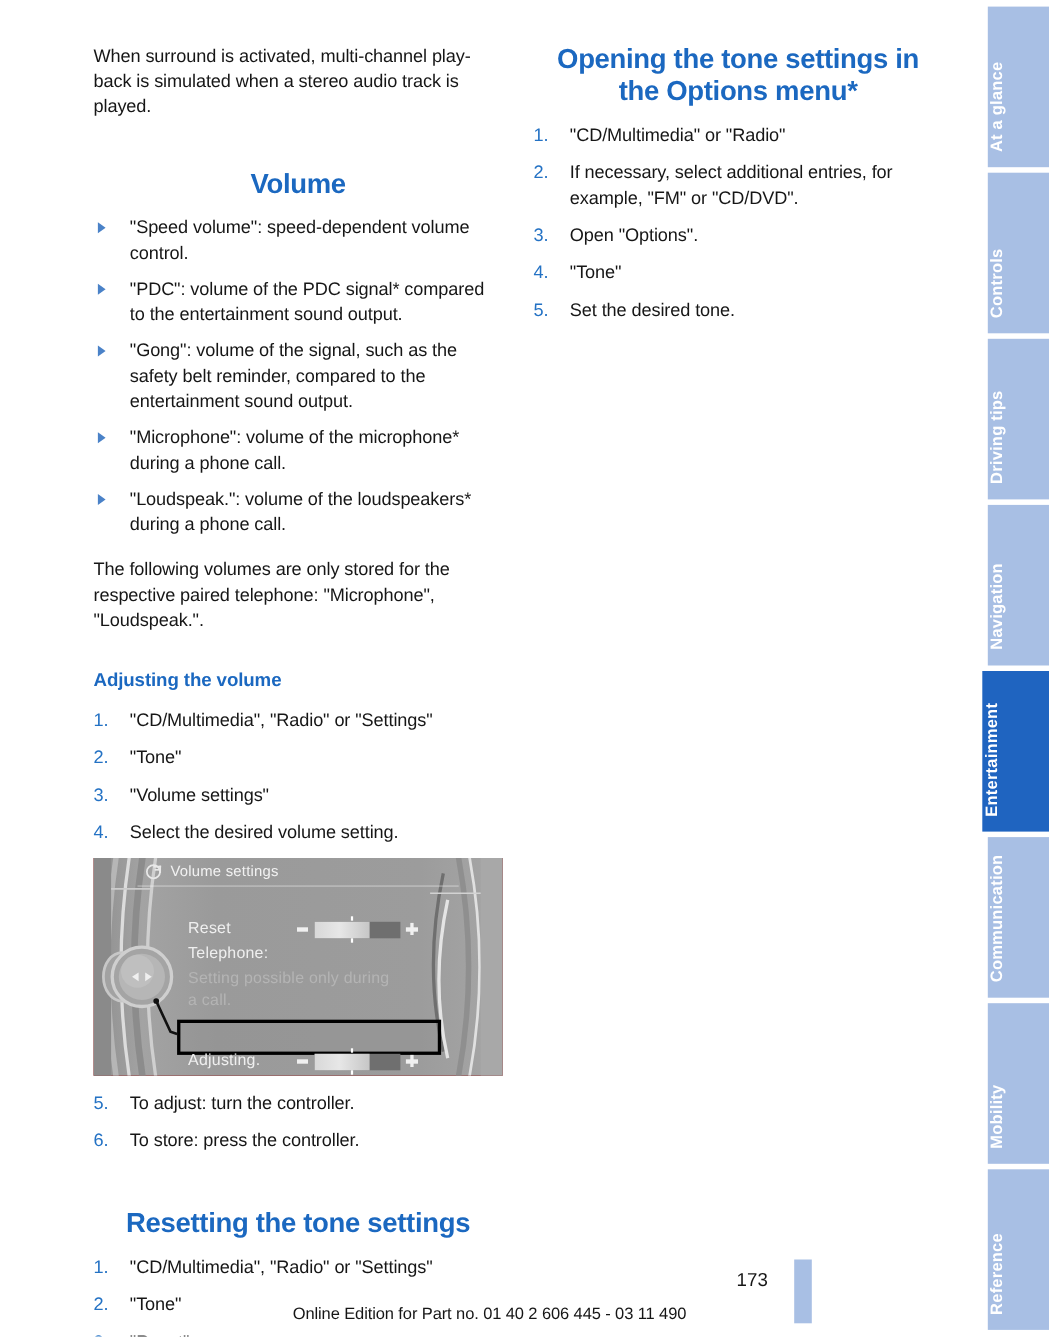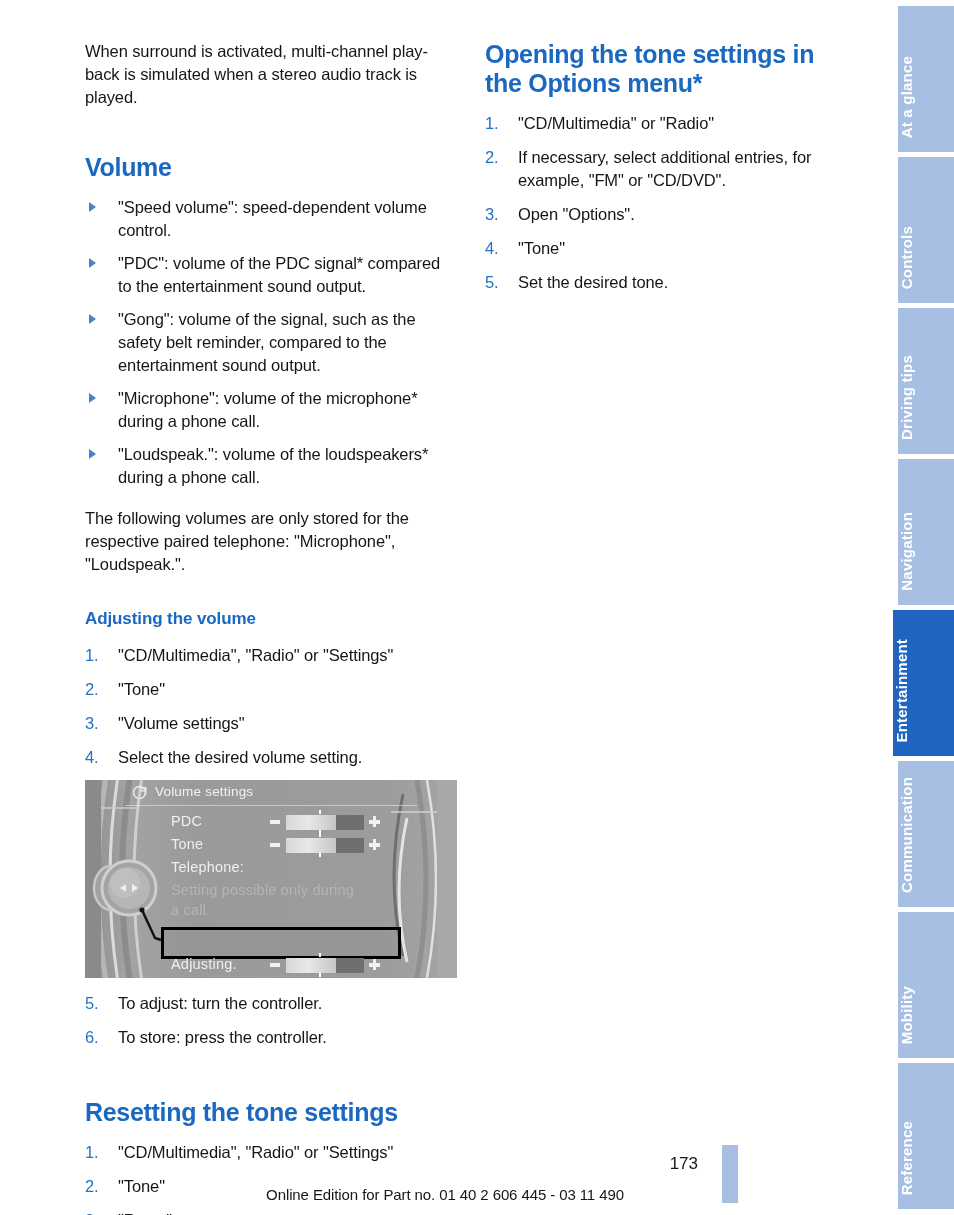--- a/index.html
+++ b/index.html
@@ -38,20 +38,21 @@
     letter-spacing: -0.1px;
     margin: 0 0 6px 0;
   }
   h1.section-title {
     color: #1b68c0;
     font-size: 25px;
     line-height: 29px;
     font-weight: bold;
     letter-spacing: -0.3px;
     margin: 0;
+    text-align: center;
   }
   h2.sub-title {
     color: #1b68c0;
     font-size: 17px;
     line-height: 22px;
     font-weight: bold;
     letter-spacing: -0.1px;
     margin: 0;
   }
 
@@ -373,36 +374,23 @@
       <div class="fig-header"></div>
       <svg class="fig-icon" viewBox="0 0 17 15">
         <path d="M1.5 7.5 a6 6 0 0 1 6 -6 a6 6 0 0 1 6 6 a6 6 0 0 1 -6 6 a6 6 0 0 1 -6 -6" fill="none" stroke="#e8e8e8" stroke-width="1.6"></path>
         <rect x="7.5" y="2" width="7" height="1.7" fill="#e8e8e8"></rect>
         <rect x="8.6" y="5" width="5" height="1.5" fill="#e8e8e8"></rect>
         <rect x="12.8" y="2" width="1.6" height="6.5" fill="#e8e8e8"></rect>
       </svg>
       <div class="fig-title">Volume settings</div>
       <div class="fig-header-rule"></div>
 
-      <div class="fig-row" style="left:86px; top:33px; width:250px;">
-        <div class="fig-label">PDC</div>
-        <div class="slider" style="left:99px; top:1px;">
-          <div class="minus"></div>
-          <div class="track">
-            <div class="fill" style="width: 64%;"></div>
-          </div>
-          <div class="tick-top"></div>
-          <div class="tick-bot"></div>
-          <div class="plus-h"></div>
-          <div class="plus-v"></div>
-        </div>
-      </div>
 
       <div class="fig-row" style="left:86px; top:56px; width:250px;">
-        <div class="fig-label">Tone</div>
+        <div class="fig-label">Reset</div>
         <div class="slider" style="left:99px; top:1px;">
           <div class="minus"></div>
           <div class="track">
             <div class="fill" style="width: 64%;"></div>
           </div>
           <div class="tick-top"></div>
           <div class="tick-bot"></div>
           <div class="plus-h"></div>
           <div class="plus-v"></div>
         </div>

